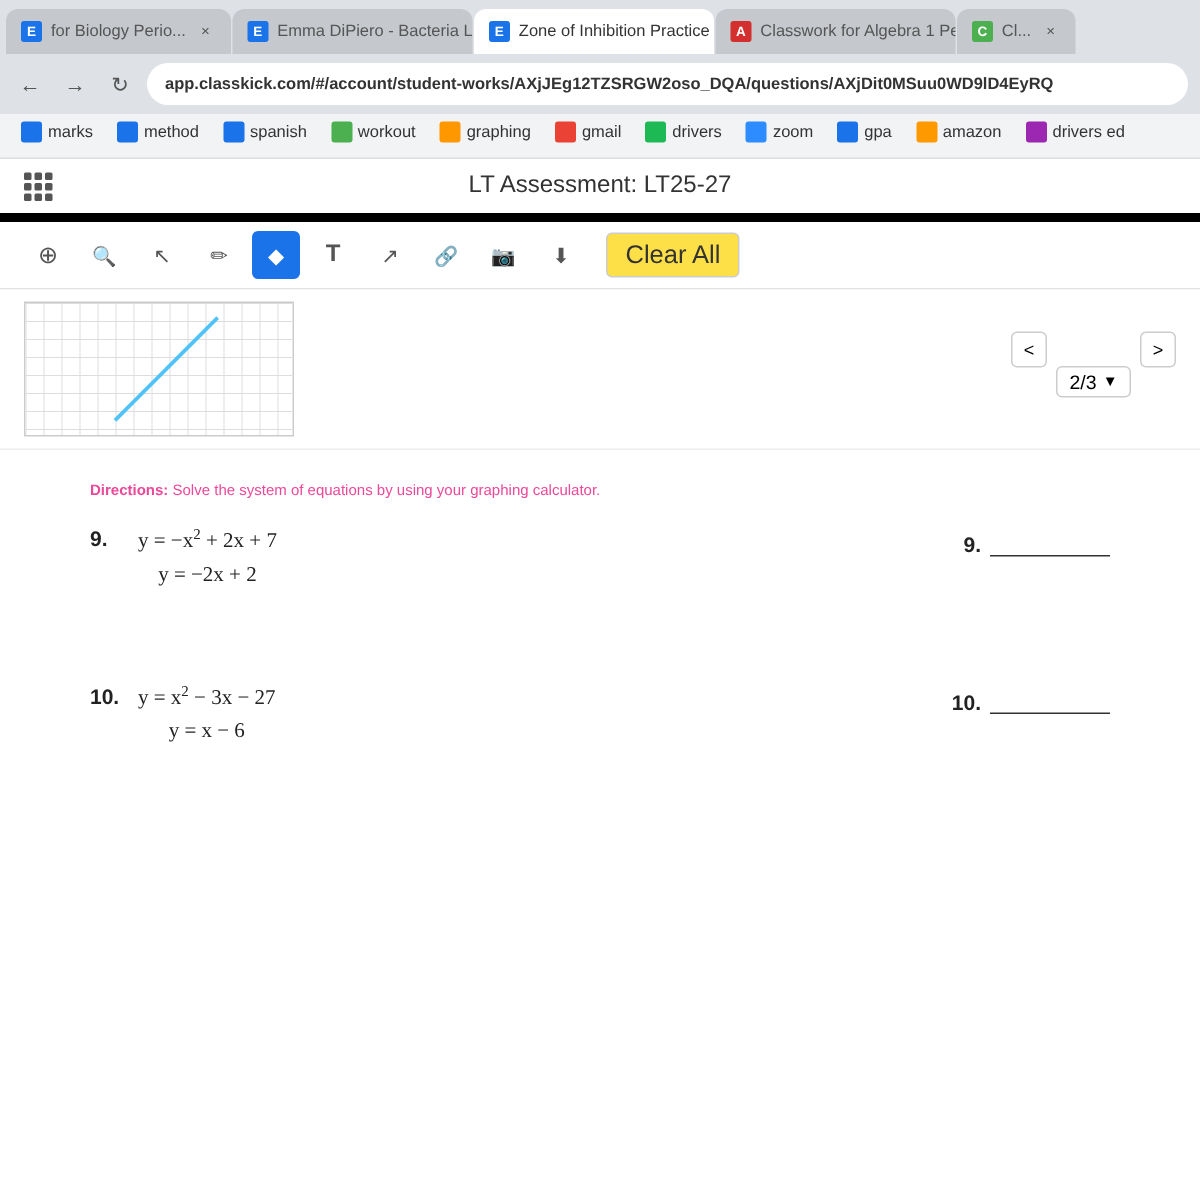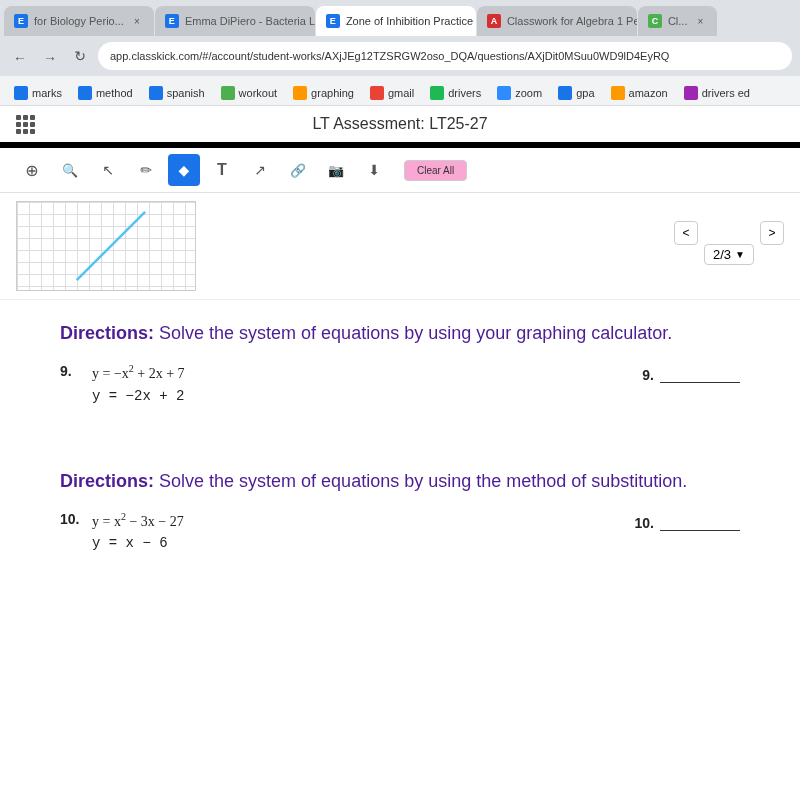--- a/index.html
+++ b/index.html
@@ -98,26 +98,27 @@
     .address-input {
       flex: 1;
       height: 28px;
       border-radius: 14px;
       border: none;
       background: #fff;
       padding: 0 12px;
       font-size: 11px;
       color: #333;
       outline: none;
+      font-weight: bold;
     }
 
     
     .bookmarks-bar {
       display: flex;
-      align-items: flex-end;
+      align-items: flex-start;
       background: #f1f3f4;
       padding: 3px 8px;
       gap: 4px;
       height: 30px;
       border-bottom: 1px solid #ddd;
       overflow: hidden;
     }
     .bookmark-item {
       display: flex;
       align-items: center;
@@ -211,23 +212,23 @@
     }
     .tool-btn.active {
       background: #1a73e8;
       color: white;
     }
     .clear-all-btn {
       margin-left: 8px;
       padding: 4px 12px;
       border: 1px solid #ccc;
       border-radius: 4px;
-      font-size: 10px;
+      font-size: 17px;
       color: #333;
-      background: #f9a8d4;
+      background: #fde047;
       cursor: pointer;
       text-align: right;
     }
 
     
     .work-area {
       display: flex;
       padding: 8px 16px;
       align-items: flex-start;
       border-bottom: 1px solid #eee;
@@ -290,22 +291,22 @@
       cursor: pointer;
       margin-top: 43px;
     }
 
     
     .question-area {
       padding: 20px 60px 20px 60px;
       background: #fff;
     }
     .directions-text {
-      font-size: 18px;
-      color: #4c1d95;
+      font-size: 10px;
+      color: #ec4899;
       margin-bottom: 16px;
       line-height: 1.5;
     }
     .directions-text strong {
       font-weight: bold;
     }
     .question-block {
       margin-bottom: 30px;
     }
     .question-row {
@@ -338,22 +339,23 @@
     }
 
     sup {
       font-size: 10px;
     }
 
     .equation-indent {
       padding-left: 32px;
       font-size: 14px;
       color: #222;
-      font-family: Liberation Mono, monospace;
+      font-family: Liberation Serif, serif;
       margin-bottom: 4px;
+      text-align: center;
     }
   </style>
 </head>
 <body>
 
 <div class="browser-chrome">
 
   <div class="tab-bar">
     <div class="tab inactive">
       <span class="tab-favicon green">E</span>
@@ -534,23 +536,20 @@
         </div>
         <div style="display:flex; align-items:flex-end; gap:6px; padding-top: 4px;">
           <span class="answer-label">9.</span>
           <div class="q-answer-line"></div>
         </div>
       </div>
     </div>
   </div>
 
   <div class="question-area" style="padding-top: 10px;">
-    <p class="directions-text">
-      <strong>Directions:</strong> Solve the system of equations by using the method of substitution.
-    </p>
     <div class="question-block">
       <div style="display:flex; align-items:flex-start; justify-content:space-between;">
         <div>
           <div class="question-row">
             <span class="q-num">10.</span>
             <span class="q-equation">
               y = x<sup>2</sup> − 3x − 27
             </span>
           </div>
           <div class="equation-indent">

